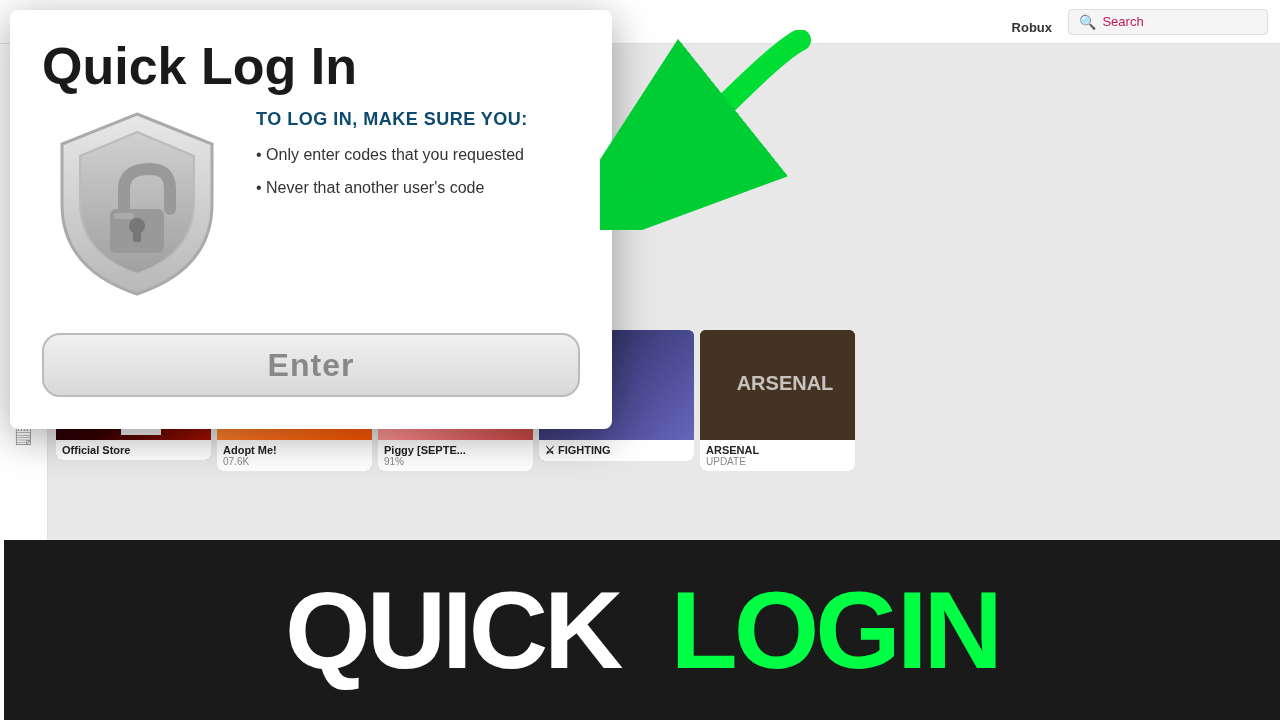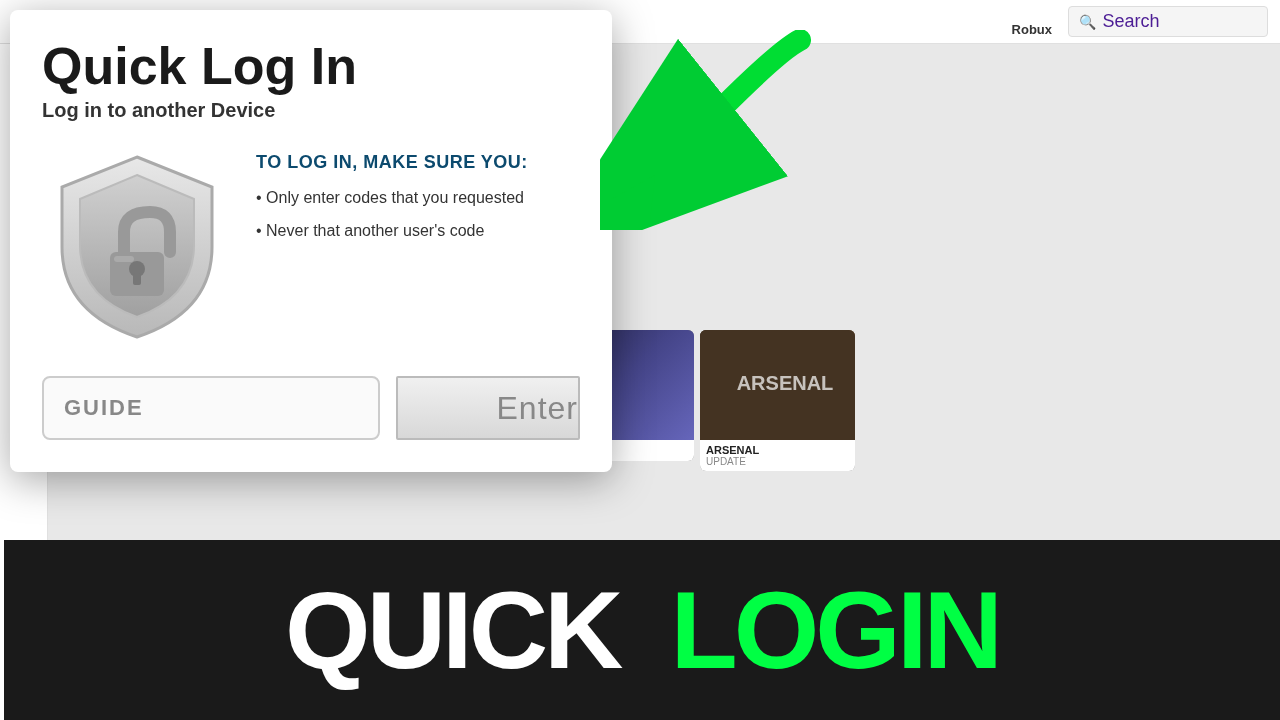--- a/index.html
+++ b/index.html
@@ -76,22 +76,22 @@
       gap: 6px;
       width: 200px;
     }
 
     .search-icon-nav {
       color: #888;
       font-size: 14px;
     }
 
     .search-text-nav {
-      color: #4c1d95;
-      font-size: 18px;
+      color: #be185d;
+      font-size: 13px;
     }
 
     
     .sidebar {
       position: absolute;
       top: 44px;
       left: 0;
       width: 48px;
       height: 676px;
       background: #ffffff;
@@ -253,27 +253,26 @@
       padding: 0 20px;
       background: #fafafa;
       letter-spacing: 2px;
     }
 
     .enter-button {
       flex: 1.2;
       height: 64px;
       background: linear-gradient(180deg, #f0f0f0 0%, #d8d8d8 100%);
       border: 2px solid #bbb;
-      border-radius: 2px;
+      border-radius: 18px;
       font-size: 32px;
-      font-weight: 400;
+      font-weight: 700;
       color: #888;
       cursor: pointer;
       letter-spacing: 1px;
-      text-align: right;
     }
 
     
     .green-arrow {
       position: absolute;
       top: 30px;
       left: 600px;
       z-index: 25;
       width: 220px;
       height: 200px;
@@ -445,21 +444,20 @@
   </div>
 </div>
 
 <div class="bottom-bar">
   <span class="bottom-quick">QUICK</span>
   <span class="bottom-login">LOGIN</span>
 </div>
 
 <div class="quick-login-modal">
   <div class="modal-title">Quick Log In</div>
-  <div class="modal-subtitle">Log in to another Device</div>
   <div class="modal-body">
 
     <div class="shield-container">
       <svg class="shield-svg" viewBox="0 0 170 200">
         <defs>
           <linearGradient id="shieldGrad" x1="0" y1="0" x2="0" y2="1">
             <stop offset="0%" stop-color="#e8e8e8"></stop>
             <stop offset="100%" stop-color="#b8b8b8"></stop>
           </linearGradient>
           <linearGradient id="shieldInner" x1="0" y1="0" x2="0" y2="1">
@@ -484,21 +482,20 @@
     </div>
 
     <div class="modal-instructions">
       <div class="instructions-title">TO LOG IN, MAKE SURE YOU:</div>
       <div class="instruction-item">• Only enter codes that you requested</div>
       <div class="instruction-item">• Never that another user's code</div>
     </div>
   </div>
 
   <div class="modal-input-row">
-    <input class="code-input" type="text" value="GUIDE" readonly="" placeholder="GUIDE" style="">
     <button class="enter-button">Enter</button>
   </div>
 </div>
 
 <svg class="green-arrow" viewBox="0 0 220 200">
   <defs>
     <marker id="arrowhead" markerWidth="12" markerHeight="8" refX="6" refY="4" orient="auto">
       <polygon points="0 0, 12 4, 0 8" fill="#00cc33"></polygon>
     </marker>
   </defs>

